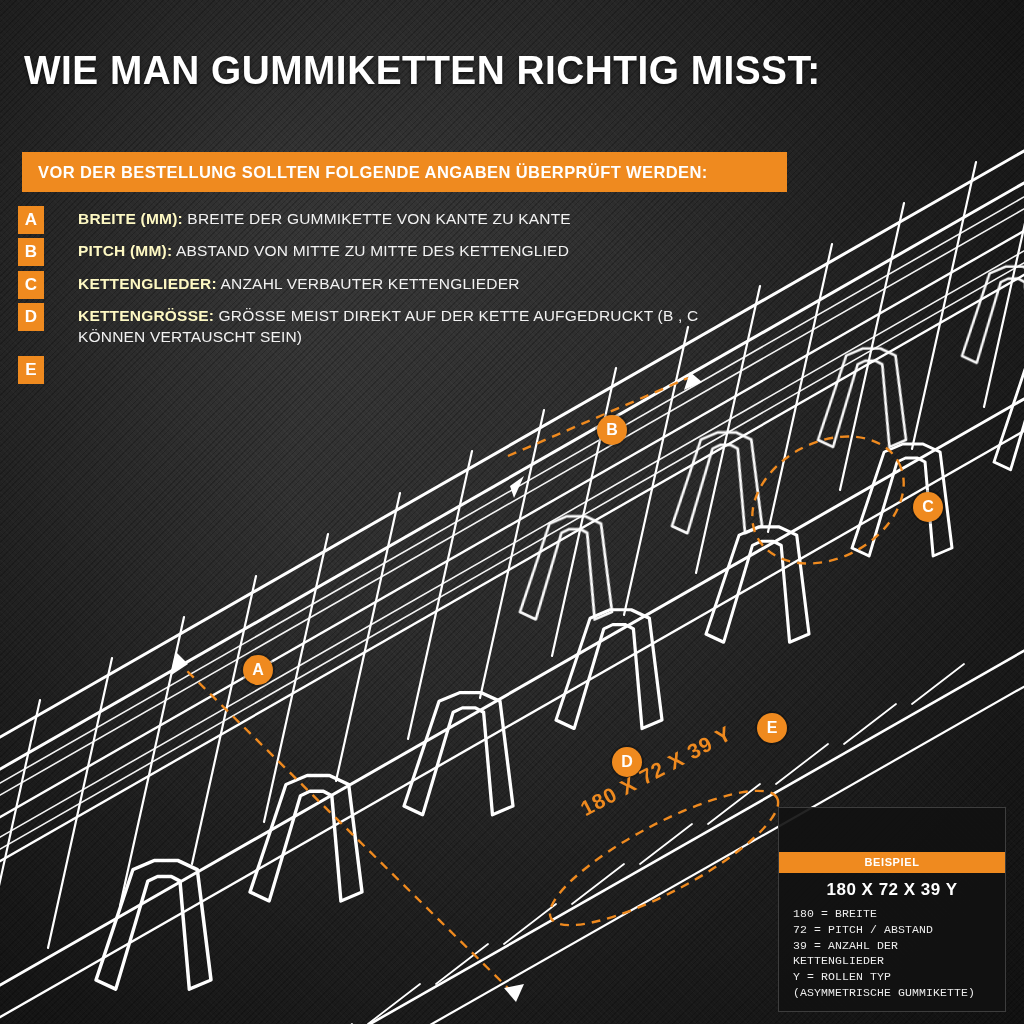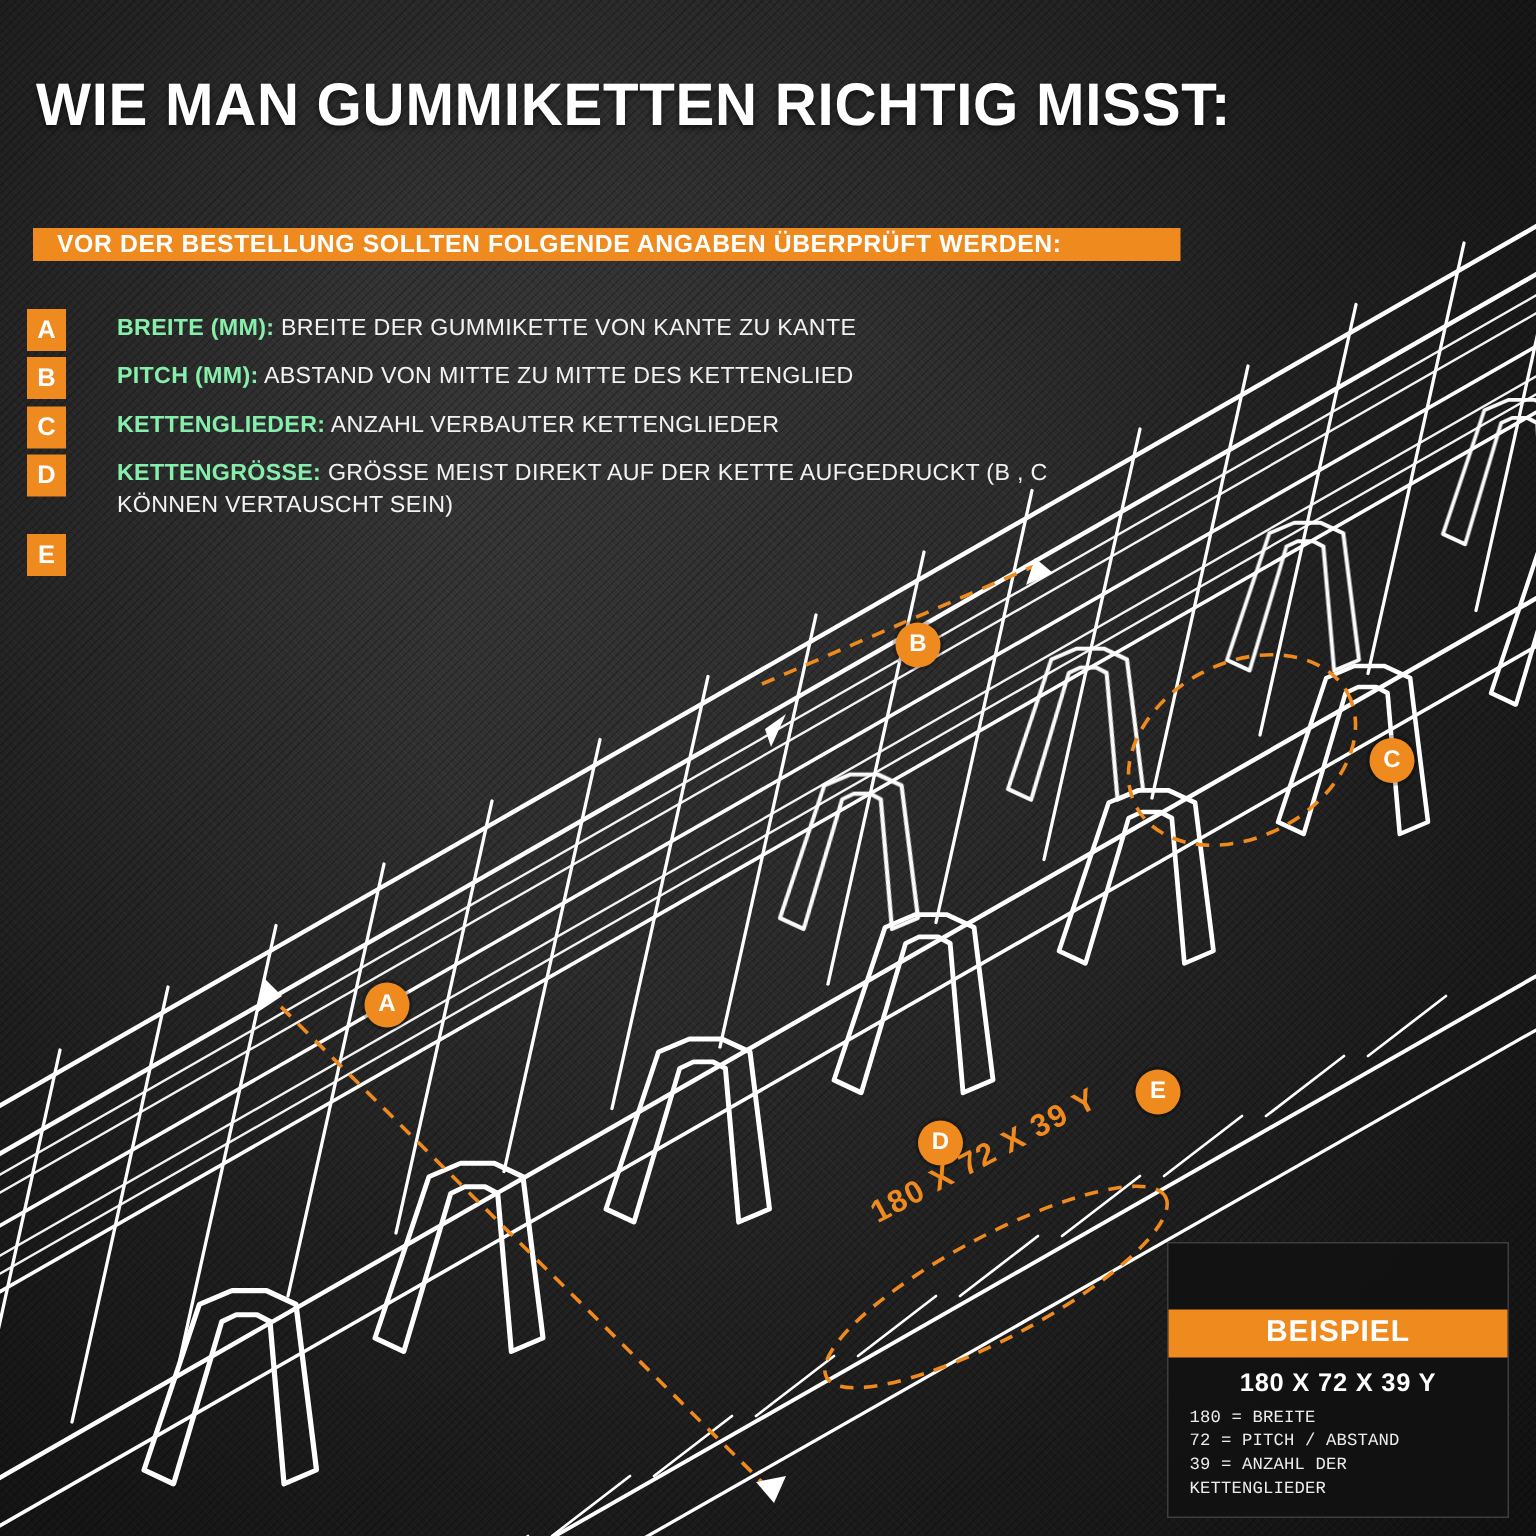--- a/index.html
+++ b/index.html
@@ -39,21 +39,21 @@
     font-size:40px; font-weight:bold; letter-spacing:.5px;
     text-transform:uppercase;
     font-stretch:condensed;
     transform:scaleX(.97);
     transform-origin:left center;
     text-shadow:0 2px 4px rgba(0,0,0,.6);
   }
 
   .subbar {
     position:absolute; left:22px; top:152px;
-    width:765px; height:22px;
+    width:765px; height:40px;
     background:#ef8a1f;
     display:flex; align-items:center;
     padding-left:16px;
     font-size:16.5px; font-weight:bold;
     letter-spacing:.4px;
     text-transform:uppercase;
     color:#fff;
   }
 
   .legend { position:absolute; left:18px; top:206px; width:700px; }
@@ -68,21 +68,21 @@
   }
   .rowtext {
     margin-left:60px;
     font-size:15.5px;
     line-height:1.32;
     text-transform:uppercase;
     letter-spacing:.2px;
     color:#f2f2f2;
     padding-top:3px;
   }
-  .key { color:#86efac; font-weight:bold; }
+  .key { color:#fef9c3; font-weight:bold; }
 
   
   .circle {
     position:absolute;
     width:30px; height:30px; border-radius:50%;
     background:#ef8a1f;
     color:#fff; font-weight:bold; font-size:16px;
     display:flex; align-items:center; justify-content:center;
     box-shadow:0 0 0 2px rgba(0,0,0,.25);
   }
@@ -106,21 +106,21 @@
     position:absolute;
     right:18px; bottom:12px;
     width:228px;
     background:rgba(17,17,17,.92);
     border:1px solid #3d3d3d;
   }
   #example .hd {
     background:#ef8a1f;
     text-align:center;
     font-weight:bold;
-    font-size:20px;
+    font-size:11px;
     letter-spacing:.6px;
     padding:4px 14px 5px;
     text-transform:uppercase;
     margin-top:44px;
   }
   #example .code {
     text-align:center;
     font-weight:bold;
     font-size:17px;
     letter-spacing:.5px;
@@ -284,16 +284,17 @@
 
   <div id="marking">180 X 72 X 39 Y</div>
 
   <div id="example">
     <div class="hd">BEISPIEL</div>
     <div class="code">180 X 72 X 39 Y</div>
     <ul>
       <li>180 = BREITE</li>
       <li>72 = PITCH / ABSTAND</li>
       <li>39 = ANZAHL DER KETTENGLIEDER</li>
+      <li>Y = ROLLEN TYP (ASYMMETRISCHE GUMMIKETTE)</li>
     </ul>
   </div>
 
 </div>
 
 </body></html>

